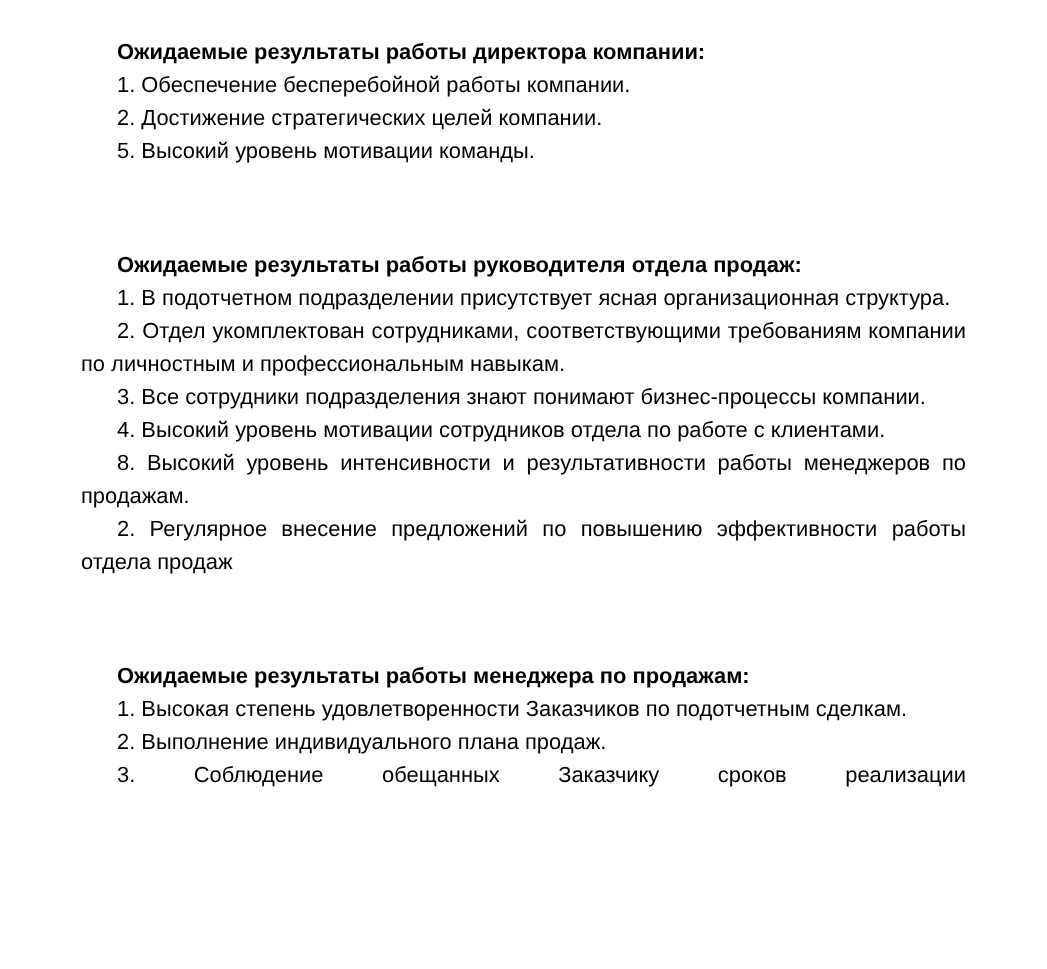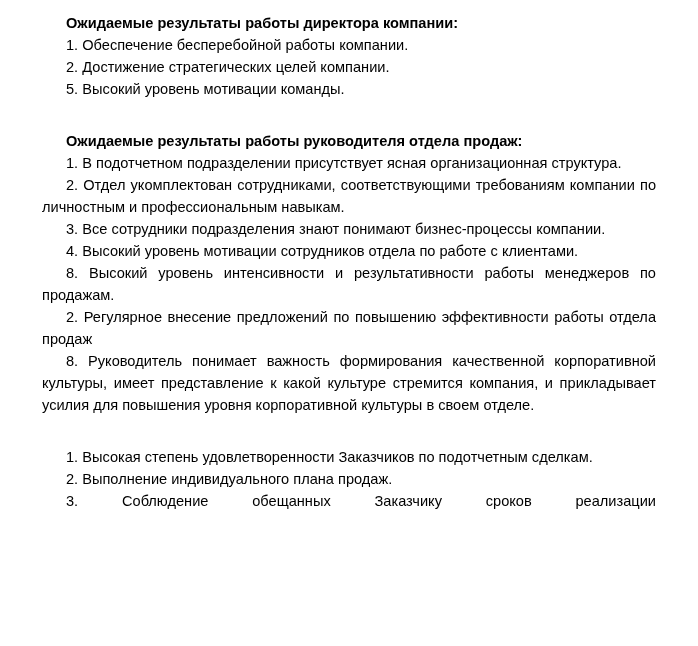--- a/index.html
+++ b/index.html
@@ -21,21 +21,21 @@
     position: relative;
     width: 698px;
     height: 646px;
     box-sizing: border-box;
     padding: 8px 38px 0 38px;
     background: #ffffff;
     overflow: hidden;
   }
 
   .block {
-    margin: 4px;
+    margin: 16px;
     padding: 0;
   }
 
   .para {
     margin: 0;
     padding: 0;
     font-size: 14.6px;
     line-height: 22px;
     text-indent: 24px;
     text-align: justify;
@@ -79,24 +79,24 @@
   <div class="spacer">&nbsp;</div>
 
   <div class="block">
     <p class="para single heading">Ожидаемые результаты работы руководителя отдела продаж:</p>
     <p class="para">1. В подотчетном подразделении присутствует ясная организационная структура.</p>
     <p class="para">2. Отдел укомплектован сотрудниками, соответствующими требованиям компании по личностным и профессиональным навыкам.</p>
     <p class="para">3. Все сотрудники подразделения знают понимают бизнес-процессы компании.</p>
     <p class="para single">4. Высокий уровень мотивации сотрудников отдела по работе с клиентами.</p>
     <p class="para">8. Высокий уровень интенсивности и результативности работы менеджеров по продажам.</p>
     <p class="para">2. Регулярное внесение предложений по повышению эффективности работы отдела продаж</p>
-    <p class="para">8. Руководитель понимает важность формирования качественной корпоративной культуры, имеет представление к какой культуре стремится компания, и прикладывает усилия для повышения уровня корпоративной культуры в своем отделе.</p>
   </div>
 
   <div class="spacer">&nbsp;</div>
 
   <div class="block">
+    <p class="para single heading">Ожидаемые результаты работы менеджера по продажам:</p>
     <p class="para">1. Высокая степень удовлетворенности Заказчиков по подотчетным сделкам.</p>
     <p class="para single">2. Выполнение индивидуального плана продаж.</p>
     <p class="para clipped" style="text-align-last: justify;">3. Соблюдение обещанных Заказчику сроков реализации</p>
   </div>
 
 </div>
 
 </body></html>

